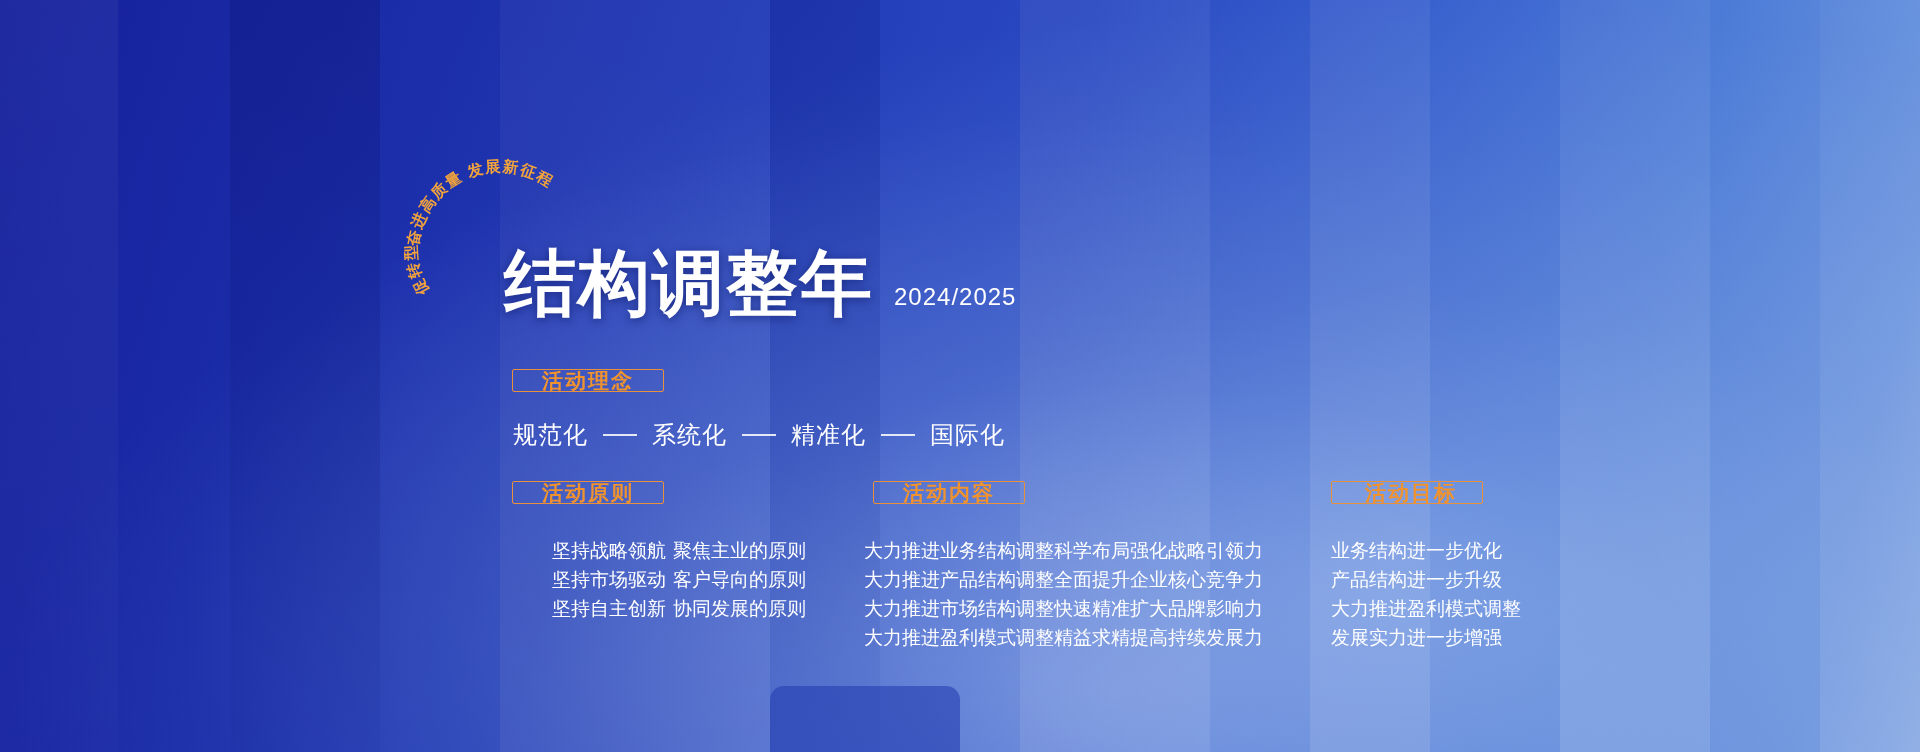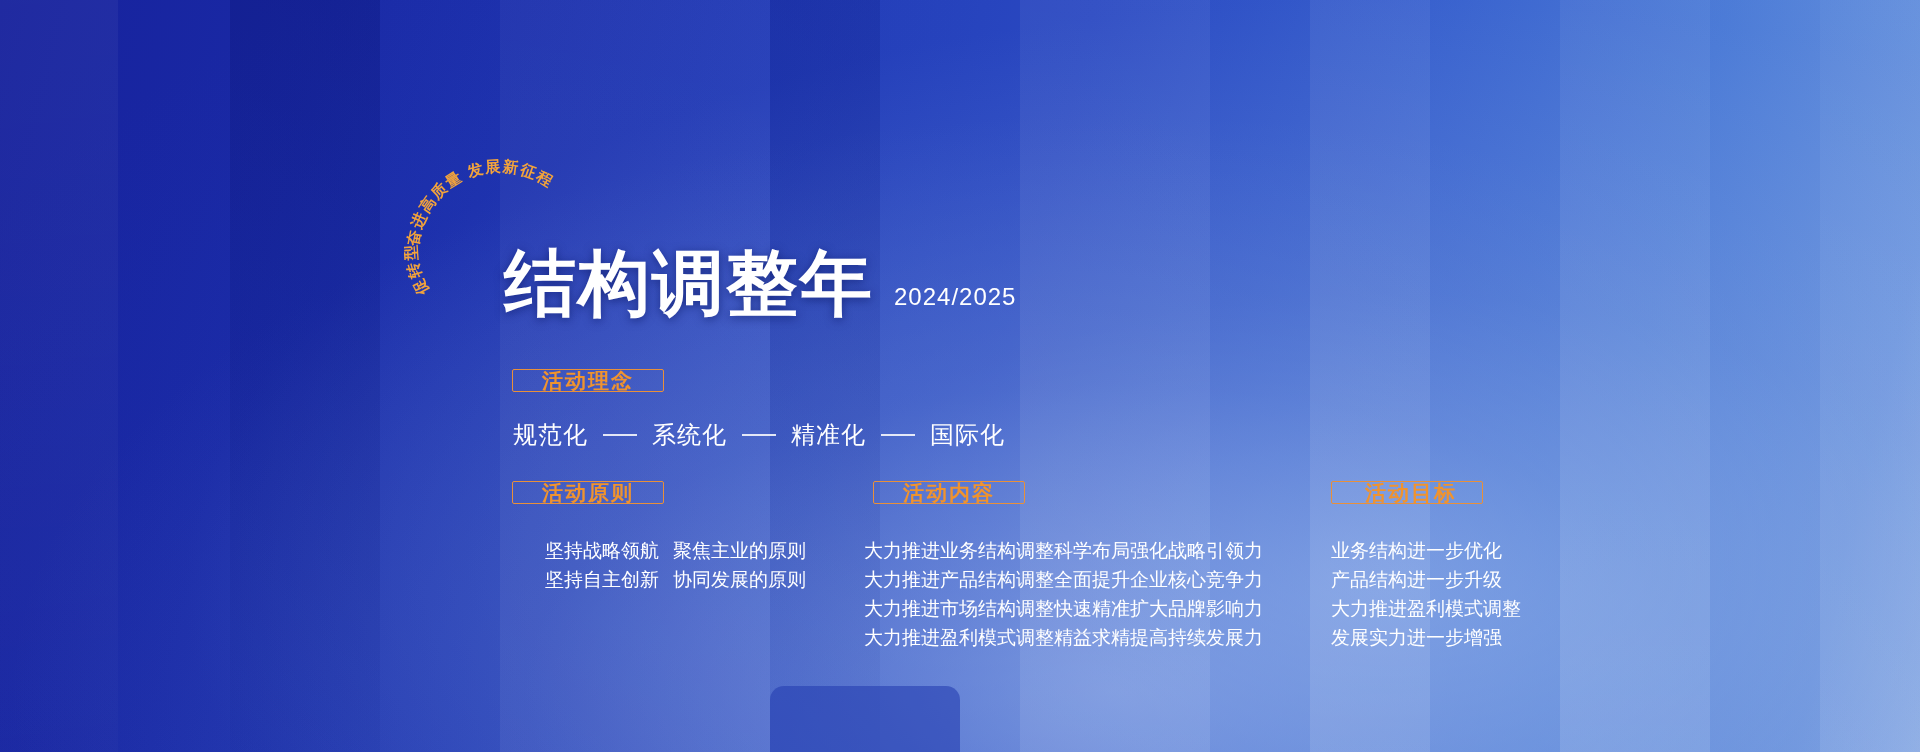--- a/index.html
+++ b/index.html
@@ -123,21 +123,21 @@
     position:absolute;
     font-family:"DejaVu Sans","Liberation Sans",sans-serif;
     color:#ffffff;
     font-size:19px;
     line-height:28px;
     white-space:nowrap;
   }
   .col .row{display:flex;margin-bottom:1px;}
   .col .cellA{min-width:160px;}
   .col .cellB{}
-  #col-principle{left:545px;top:536px;}
+  #col-principle{left:545px;top:536px;text-align:center;}
   #col-principle .cellA{min-width:128px;}
   #col-content{left:864px;top:536px;}
   #col-content .cellA{min-width:179px;}
   #col-goal{left:1331px;top:536px;}
   #col-goal .cellA{min-width:0;}
 </style>
 </head>
 <body>
 
 <div id="banner">
@@ -188,20 +188,24 @@
   <div class="badge" id="badge-principle">活动原则</div>
   <div class="badge" id="badge-content">活动内容</div>
   <div class="badge" id="badge-goal">活动目标</div>
 
   <div class="col" id="col-principle">
     <div class="row">
       <span class="cellA">坚持战略领航</span>
       <span class="cellB">聚焦主业的原则</span>
     </div>
     <div class="row">
+      <span class="cellA">坚持市场驱动</span>
+      <span class="cellB">客户导向的原则</span>
+    </div>
+    <div class="row">
       <span class="cellA">坚持自主创新</span>
       <span class="cellB">协同发展的原则</span>
     </div>
   </div>
 
   <div class="col" id="col-content">
     <div class="row">
       <span class="cellA">大力推进业务结构调整</span>
       <span class="cellB">科学布局强化战略引领力</span>
     </div>

